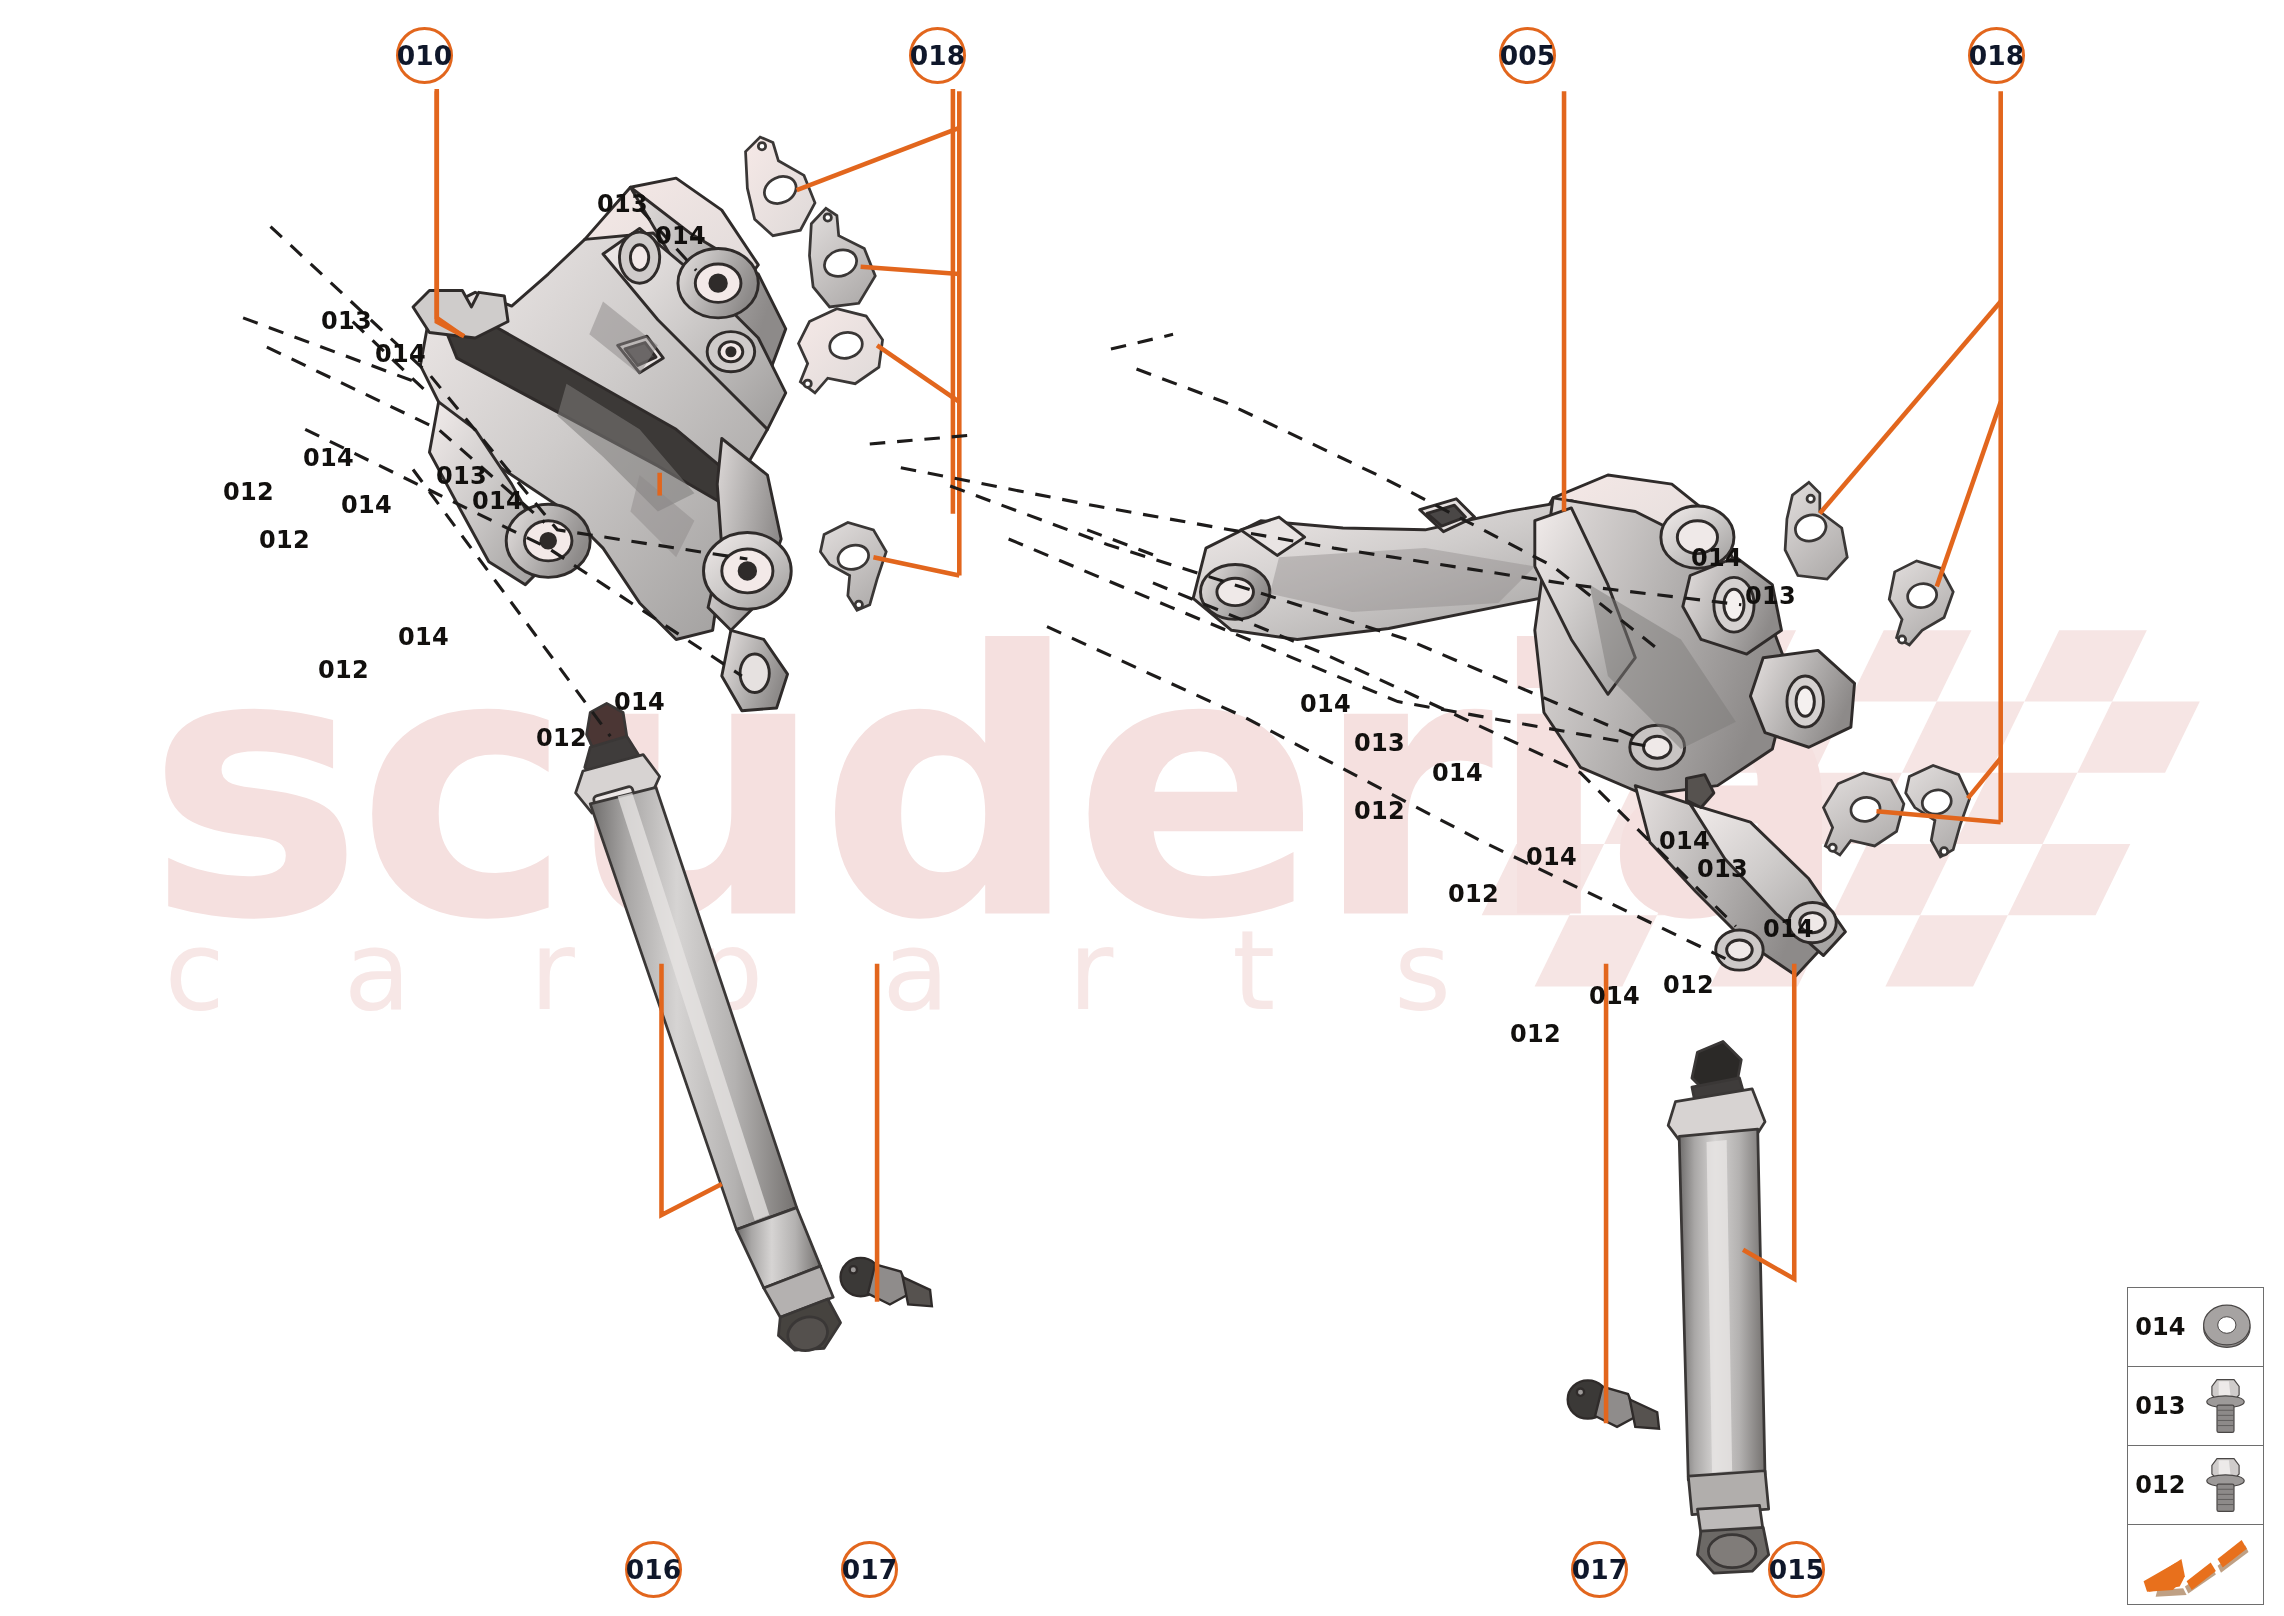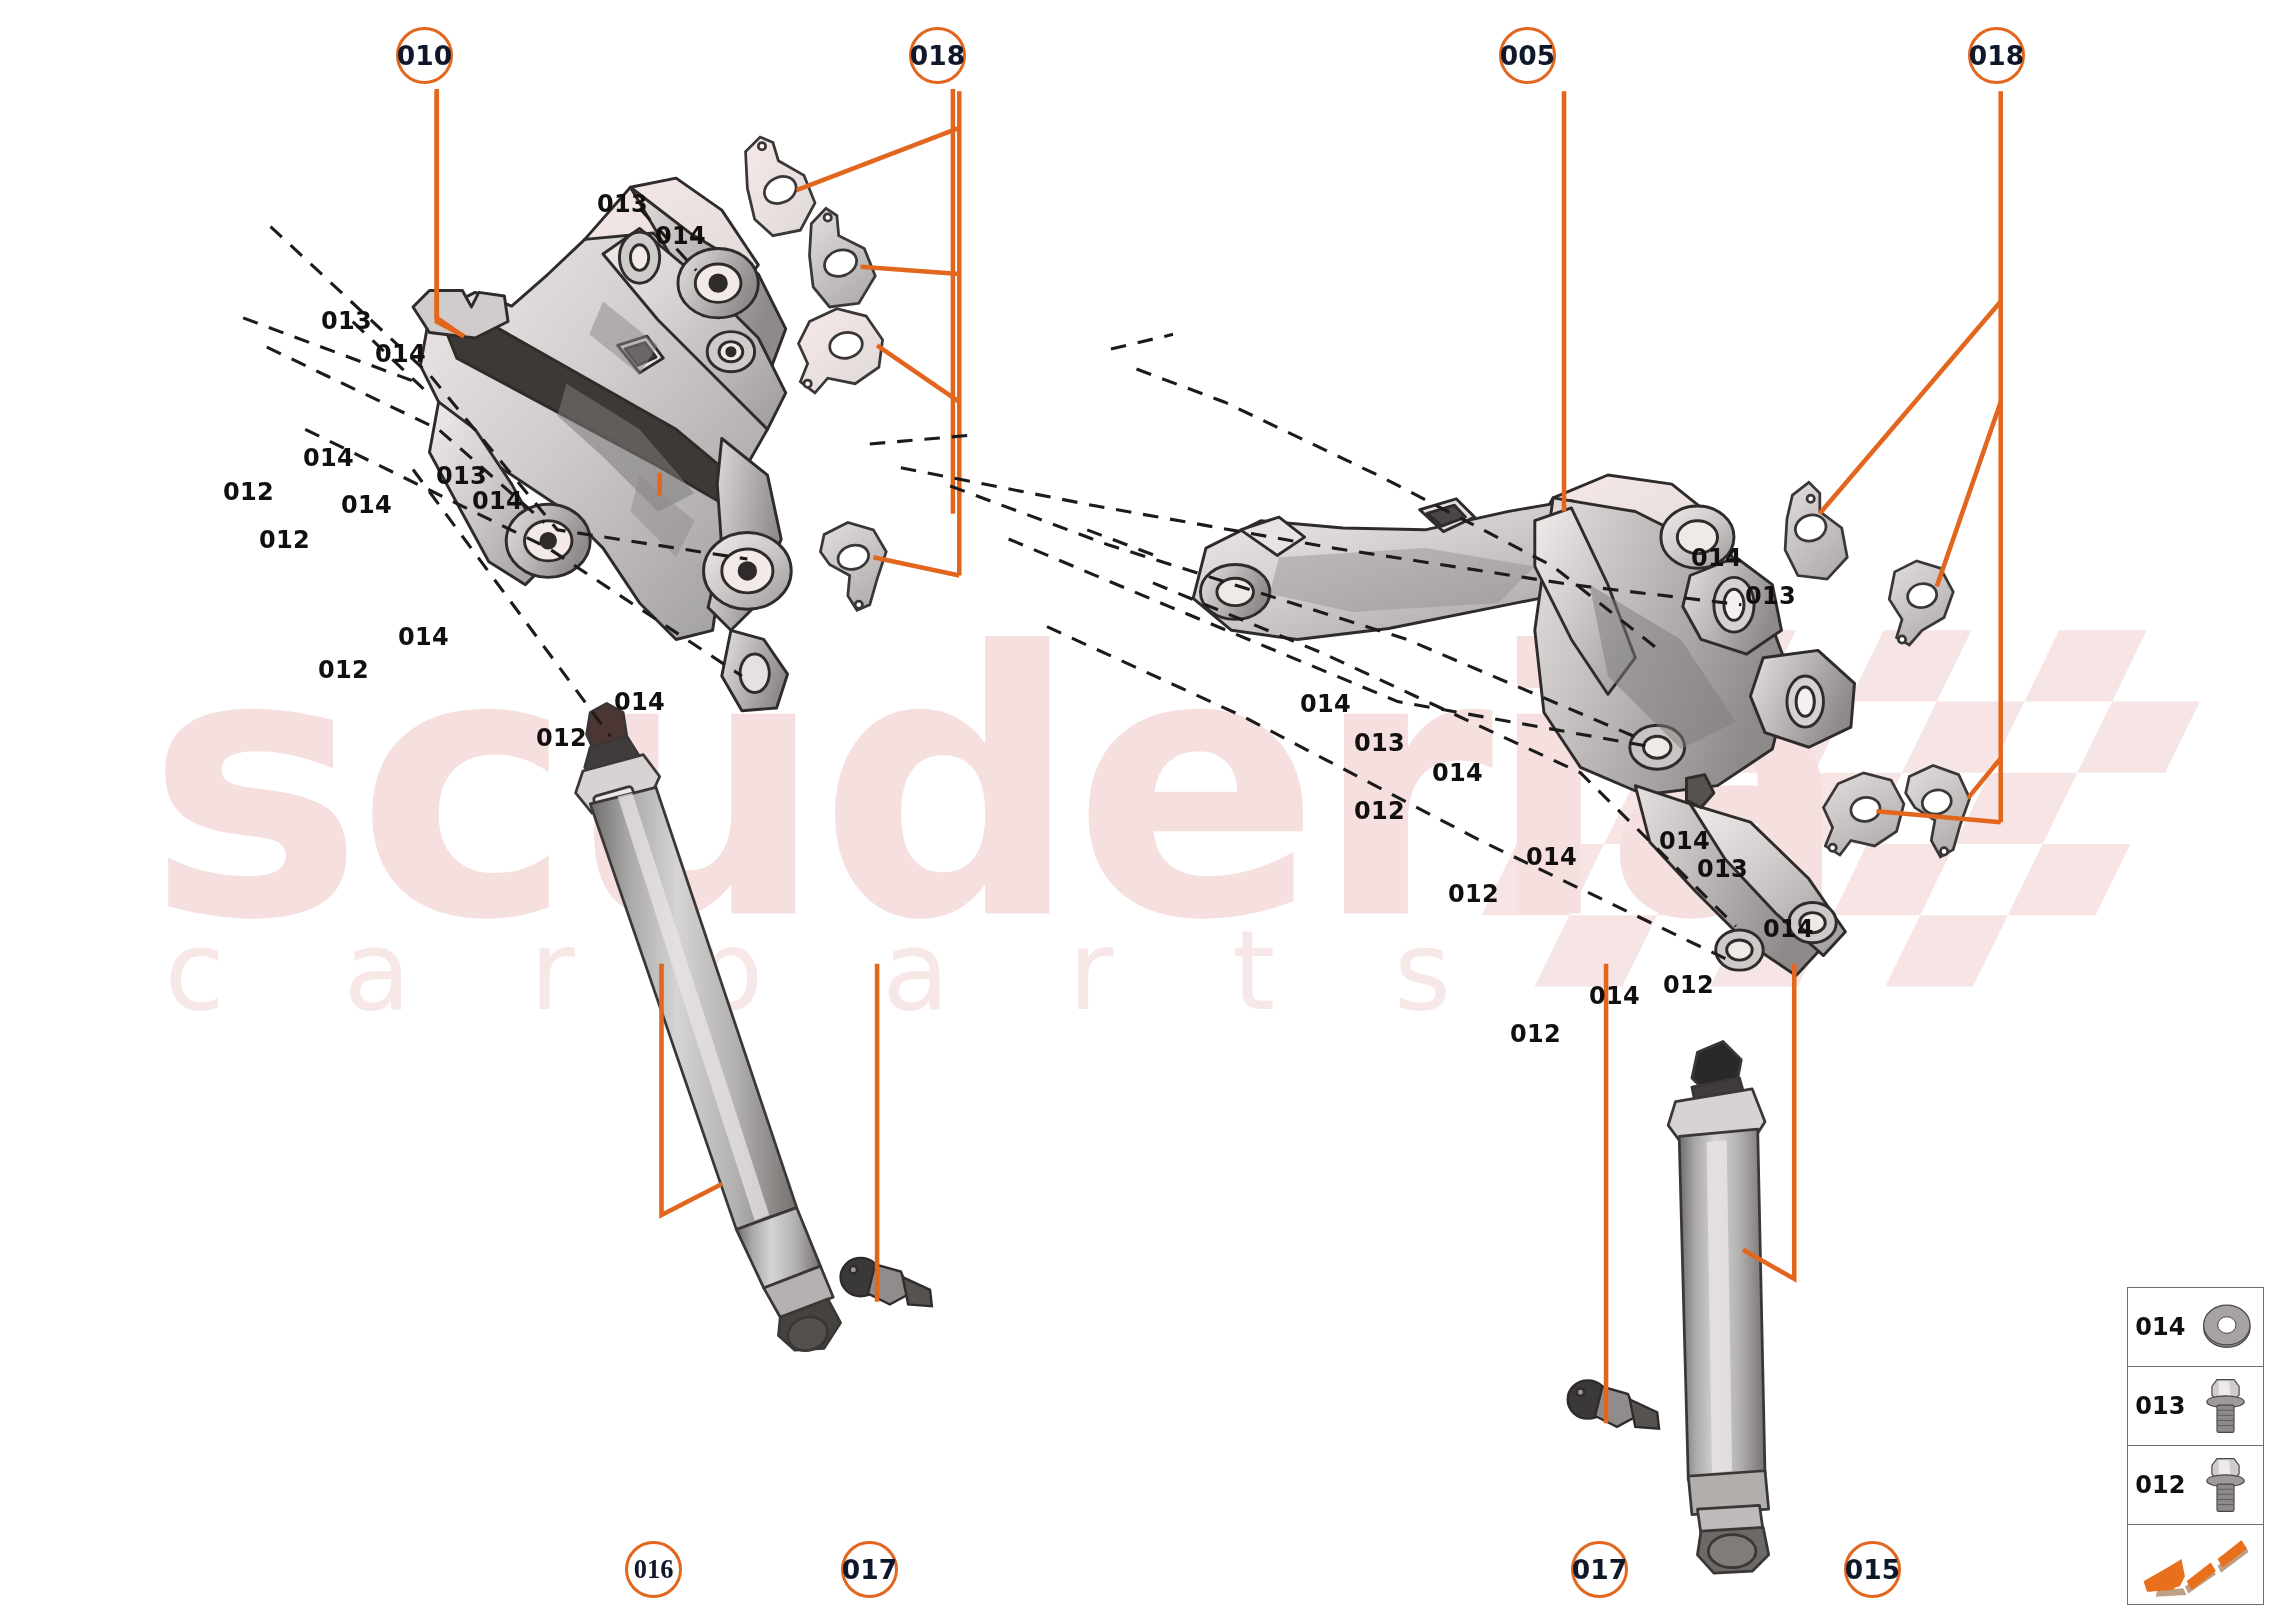--- a/index.html
+++ b/index.html
@@ -374,24 +374,24 @@
       <div class="cal" style="left: 1659px; top: 829px;">014</div>
       <div class="cal" style="left: 1697px; top: 857px;">013</div>
       <div class="cal" style="left: 1763px; top: 917px;">014</div>
       <div class="cal" style="left: 1663px; top: 973px;">012</div>
       <div class="cal" style="left: 1589px; top: 984px;">014</div>
       <div class="cal" style="left: 1510px; top: 1022px;">012</div>
       <div class="bub" style="left: 396px; top: 27px;">010</div>
       <div class="bub" style="left: 909px; top: 27px;">018</div>
       <div class="bub" style="left: 1499px; top: 27px;">005</div>
       <div class="bub" style="left: 1968px; top: 27px;">018</div>
-      <div class="bub" style="left: 625px; top: 1541px; font-family: Liberation Serif, serif;">016</div>
+      <div class="bub" style="left: 625px; top: 1541px;">016</div>
       <div class="bub" style="left: 841px; top: 1541px;">017</div>
       <div class="bub" style="left: 1571px; top: 1541px;">017</div>
-      <div class="bub" style="left: 1844px; top: 1541px;">015</div>
+      <div class="bub" style="left: 1768px; top: 1541px;">015</div>
     </div>
 
   <div id="legend">
     <div class="lrow">
       <span class="lnum">014</span>
       <span class="lic">
         <svg viewBox="0 0 70 60" width="58" height="51">
           <ellipse cx="36" cy="30" rx="28" ry="24" fill="#8f8c8b" stroke="#4a4746" stroke-width="1.4"></ellipse>
           <ellipse cx="36" cy="27" rx="28" ry="24" fill="#a6a3a2" stroke="#4a4746" stroke-width="1.4"></ellipse>
           <ellipse cx="36" cy="27" rx="11" ry="10" fill="#fff" stroke="#4a4746" stroke-width="1.2"></ellipse>

